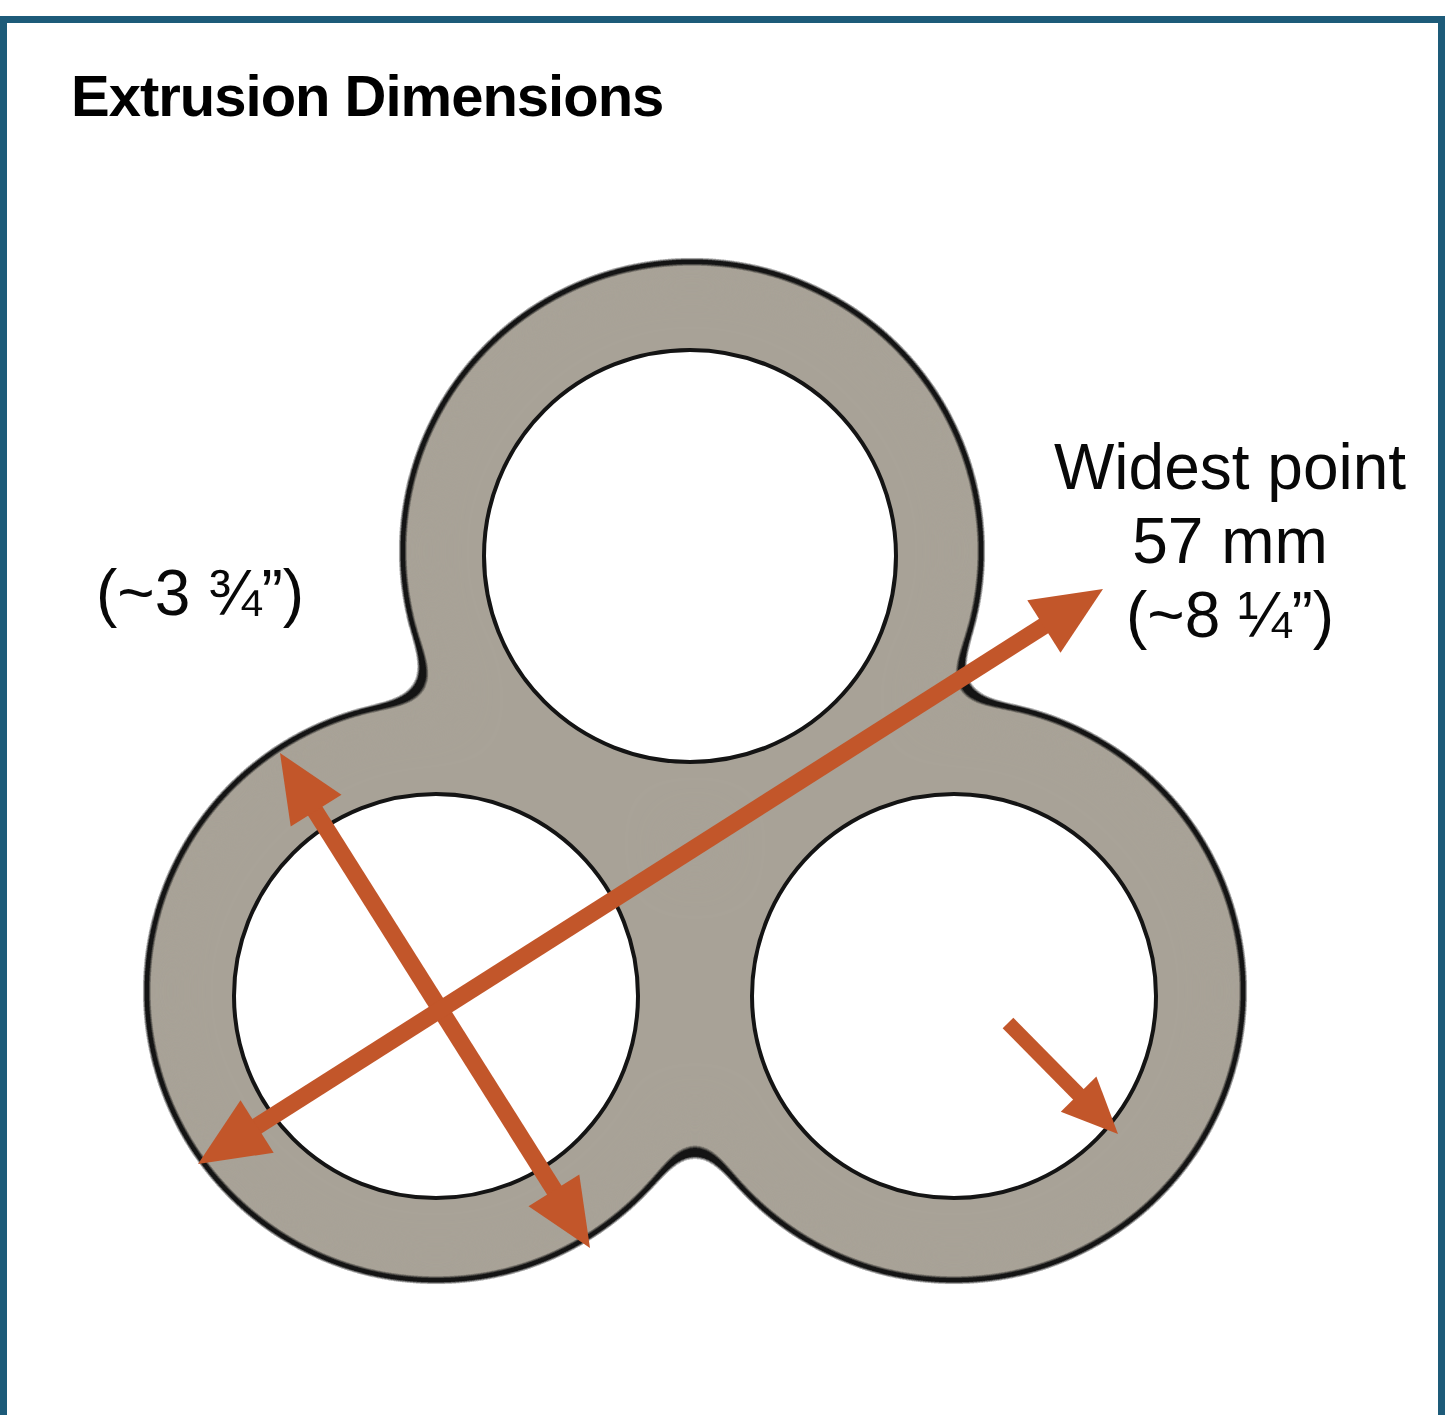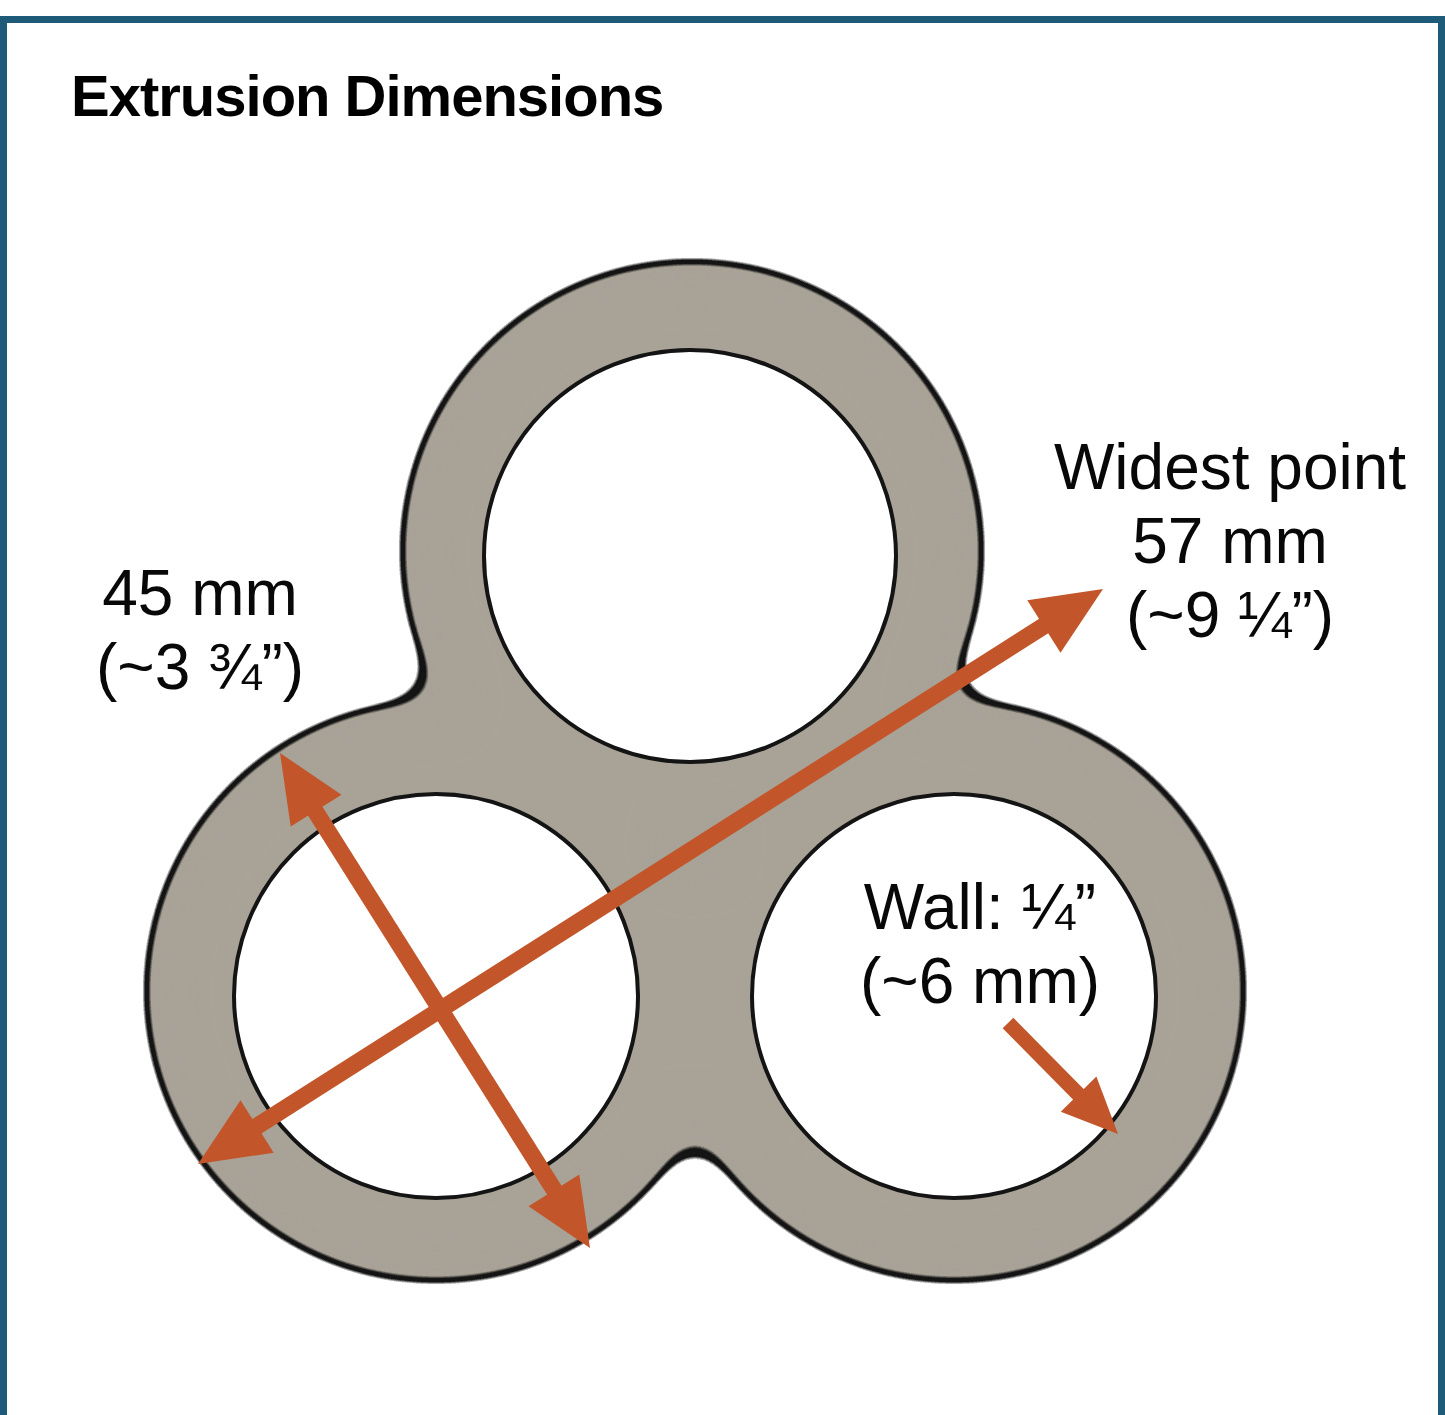--- a/index.html
+++ b/index.html
@@ -94,29 +94,24 @@
       </g>
 
       <g>
         <line x1="1008" y1="1007" x2="1083" y2="1083" stroke-width="15" stroke="#c2562a"></line>
         <polygon points="1118,1118 1060.8,1095.8 1096.4,1060.6" fill="#c2562a"></polygon>
       </g>
     </g>
   </svg>
 
   <div class="dim-label label-diameter">
-    <span class="ln">45 mm</span>
     <span class="ln">(~3 ¾”)</span>
   </div>
 
   <div class="dim-label label-widest">
     <span class="ln">Widest point</span>
     <span class="ln">57 mm</span>
-    <span class="ln">(~9 ¼”)</span>
+    <span class="ln">(~8 ¼”)</span>
   </div>
 
-  <div class="dim-label label-wall">
-    <span class="ln">Wall: ¼”</span>
-    <span class="ln">(~6 mm)</span>
-  </div>
 
   <div class="border-overlay"></div>
 </div>
 
 </body></html>

